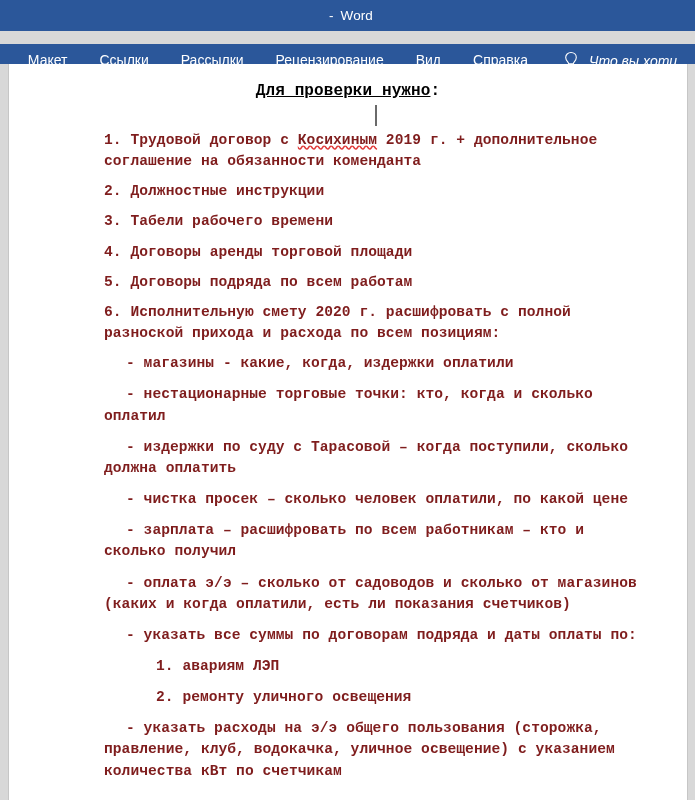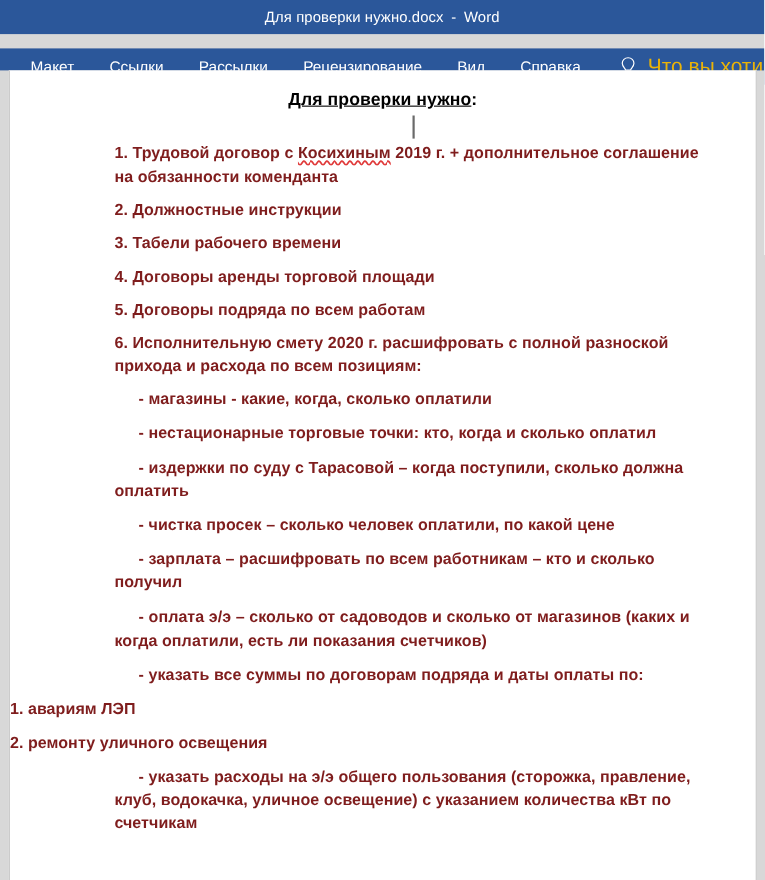--- a/index.html
+++ b/index.html
@@ -73,32 +73,34 @@
     flex: none;
     margin-left: 18px;
     margin-right: 9px;
     display: flex;
     align-items: center;
     justify-content: center;
     width: 18px;
     height: 24px;
   }
   .tellme {
-    color: #eab308;
-    font-size: 19px;
+    color: #ffffff;
+    font-size: 14px;
     flex: none;
+    font-style: italic;
   }
 
   
   .page-scroll {
     position: absolute;
     top: 64px; left: 0;
     width: 695px;
     height: 736px;
     background: #d8d8d8;
+    font-family: Liberation Mono, monospace;
   }
   .page {
     position: absolute;
     top: 0;
     left: 8px;
     width: 680px;
     height: 736px;
     background: #ffffff;
     border-left: 1px solid #c6c6c6;
     border-right: 1px solid #c6c6c6;
@@ -148,37 +150,37 @@
 
   p.dash {
     margin: 0 0 10px 0;
     padding-left: 95px;
     padding-right: 38px;
     text-indent: 22px;
   }
 
   p.subnum {
     margin: 0 0 10px 0;
+    padding-left: 147px;
     padding-right: 40px;
   }
 
   .misspell {
     text-decoration: underline;
     text-decoration-style: wavy;
     text-decoration-color: #e03a3a;
     text-decoration-skip-ink: none;
   }
 </style>
 </head>
 <body>
 
 <div id="app">
 
   <div class="titlebar">
-    <span class="titlebar-text">Для проверки нужно.docx</span>
     <span class="titlebar-sep">-</span>
     <span class="titlebar-text">Word</span>
   </div>
 
   <div class="ribbon">
     <div id="ribbon-tabs" style="display:flex;align-items:center;">
         <div class="ribbon-tab clipped">тор</div>
         <div class="ribbon-tab">Макет</div>
         <div class="ribbon-tab">Ссылки</div>
         <div class="ribbon-tab">Рассылки</div>
@@ -207,21 +209,21 @@
           <div class="caret"></div>
         </div>
 
         <div class="body-text" id="doc-body">
             <p class="item">1. Трудовой договор с <span class="misspell">Косихиным</span> 2019 г. + дополнительное соглашение на обязанности коменданта</p>
             <p class="item">2. Должностные инструкции</p>
             <p class="item">3. Табели рабочего времени</p>
             <p class="item">4. Договоры аренды торговой площади</p>
             <p class="item">5. Договоры подряда по всем работам</p>
             <p class="item">6. Исполнительную смету 2020 г. расшифровать с полной разноской прихода и расхода по всем позициям:</p>
-            <p class="dash">- магазины - какие, когда, сколько оплатили</p>
+            <p class="dash">- магазины - какие, когда, издержки оплатили</p>
             <p class="dash">- нестационарные торговые точки: кто, когда и сколько оплатил</p>
             <p class="dash">- издержки по суду с Тарасовой – когда поступили, сколько должна оплатить</p>
             <p class="dash">- чистка просек – сколько человек оплатили, по какой цене</p>
             <p class="dash">- зарплата – расшифровать по всем работникам – кто и сколько получил</p>
             <p class="dash">- оплата э/э – сколько от садоводов и сколько от магазинов (каких и когда оплатили, есть ли показания счетчиков)</p>
             <p class="dash">- указать все суммы по договорам подряда и даты оплаты по:</p>
             <p class="subnum">1. авариям ЛЭП</p>
             <p class="subnum">2. ремонту уличного освещения</p>
             <p class="dash">- указать расходы на э/э общего пользования (сторожка, правление, клуб, водокачка, уличное освещение) с указанием количества кВт по счетчикам</p>
           </div>

